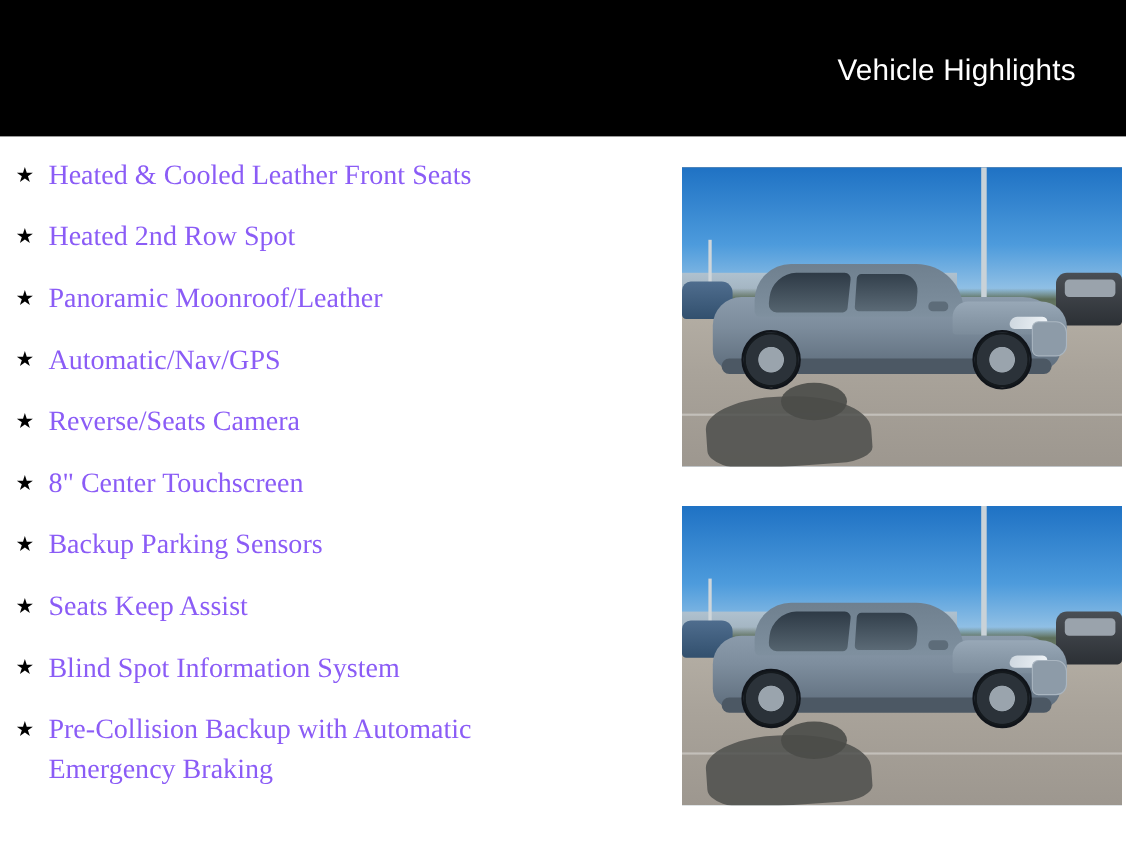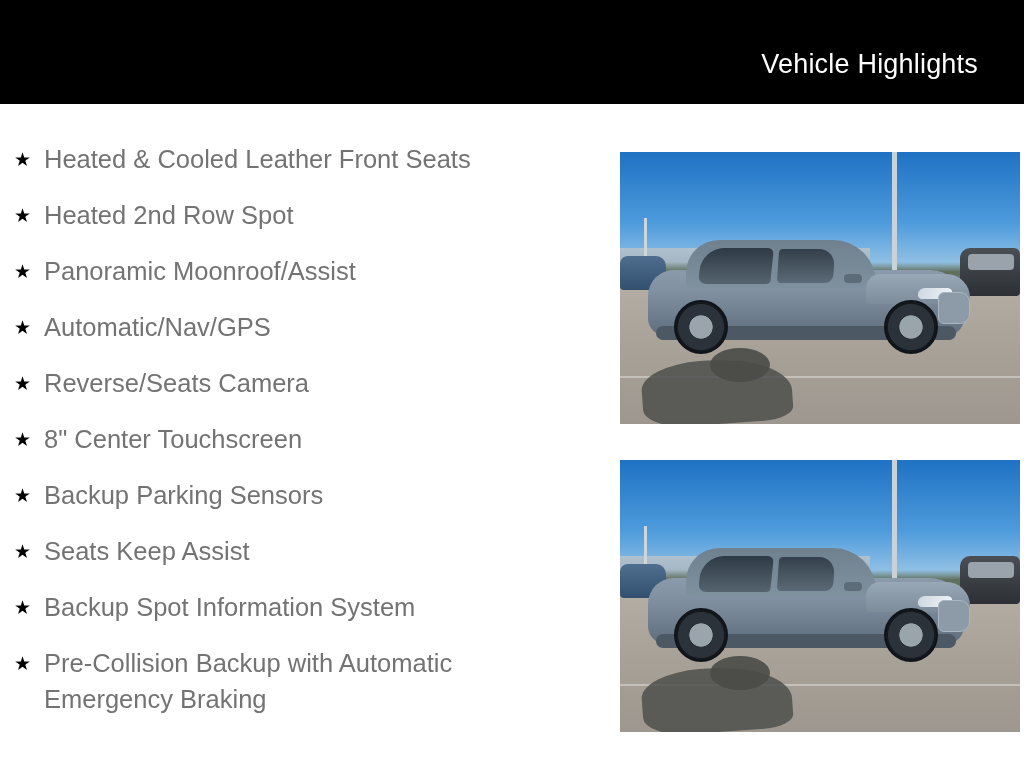--- a/index.html
+++ b/index.html
@@ -19,21 +19,21 @@
     width: 1024px;
     height: 768px;
     background: #ffffff;
   }
   
   .header-band {
     position: absolute;
     left: 0;
     top: 0;
     width: 1024px;
-    height: 104px;
+    height: 124px;
     background: #000000;
   }
   .header-title {
     position: absolute;
     right: 46px;
     top: 48px;
     font-family: "Liberation Sans", sans-serif;
     font-size: 27px;
     line-height: 32px;
     color: #ffffff;
@@ -59,24 +59,24 @@
     flex: 0 0 auto;
     width: 30px;
     font-size: 19px;
     line-height: 36px;
     text-align: left;
     color: #000000;
     font-family: "DejaVu Sans", sans-serif;
   }
   .feature-text {
     flex: 1 1 auto;
-    font-family: Liberation Sans, sans-serif;
+    font-family: Liberation Serif, serif;
     font-size: 25.5px;
     line-height: 36px;
-    color: #737373;
+    color: #8b5cf6;
     white-space: pre-line;
   }
   
   .photo {
     position: absolute;
     width: 400px;
     height: 272px;
     overflow: hidden;
     background: #7b8b9a;
   }
@@ -244,21 +244,21 @@
       <span class="feature-text">Heated &amp; Cooled Leather Front Seats</span>
     </div>
 
     <div class="feature-row">
       <span class="bullet-star">★</span>
       <span class="feature-text">Heated 2nd Row Spot</span>
     </div>
 
     <div class="feature-row">
       <span class="bullet-star">★</span>
-      <span class="feature-text">Panoramic Moonroof/Assist</span>
+      <span class="feature-text">Panoramic Moonroof/Leather</span>
     </div>
 
     <div class="feature-row">
       <span class="bullet-star">★</span>
       <span class="feature-text">Automatic/Nav/GPS</span>
     </div>
 
     <div class="feature-row">
       <span class="bullet-star">★</span>
       <span class="feature-text">Reverse/Seats Camera</span>
@@ -274,21 +274,21 @@
       <span class="feature-text">Backup Parking Sensors</span>
     </div>
 
     <div class="feature-row">
       <span class="bullet-star">★</span>
       <span class="feature-text">Seats Keep Assist</span>
     </div>
 
     <div class="feature-row">
       <span class="bullet-star">★</span>
-      <span class="feature-text">Backup Spot Information System</span>
+      <span class="feature-text">Blind Spot Information System</span>
     </div>
 
     <div class="feature-row">
       <span class="bullet-star">★</span>
       <span class="feature-text">Pre-Collision Backup with Automatic
 Emergency Braking</span>
     </div>
 
   </div>
 

